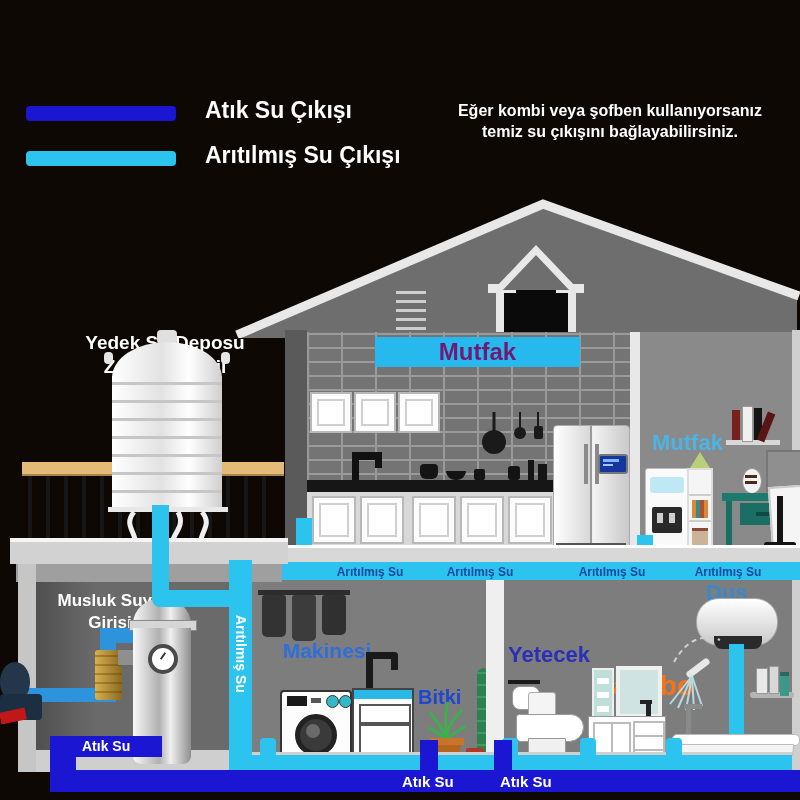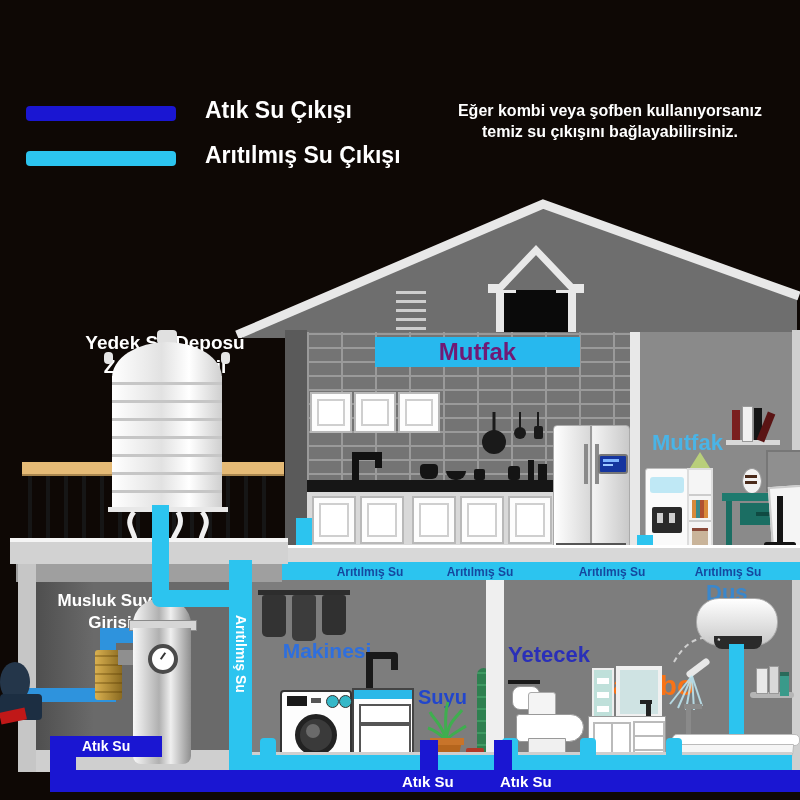--- a/index.html
+++ b/index.html
@@ -196,21 +196,21 @@
 
   <div class="abs" style="left:366px;top:652px;width:32px;height:7px;background:#1a1a1a;border-radius:4px;"></div>
   <div class="abs" style="left:366px;top:652px;width:7px;height:38px;background:#1a1a1a;"></div>
   <div class="abs" style="left:391px;top:656px;width:7px;height:14px;background:#1a1a1a;"></div>
   <div class="abs" style="left:352px;top:688px;width:62px;height:78px;background:#fdfdfd;border:2px solid #444;box-sizing:border-box;">
     <div class="abs" style="left:0;top:0;width:58px;height:9px;background:#2bb8e8;"></div>
     <div class="abs" style="left:5px;top:14px;width:48px;height:16px;border:2px solid #555;background:#fff;"></div>
     <div class="abs" style="left:5px;top:34px;width:48px;height:36px;border:2px solid #555;background:#fff;"></div>
   </div>
 
-  <span class="txt" style="left:418px;top:686px;font-size:20px;color:#2246cc;">Suyu</span>
+  <span class="txt" style="left:418px;top:686px;font-size:20px;color:#2246cc;">Bitki</span>
   <svg class="abs" style="left:424px;top:694px;" width="46" height="78" viewBox="0 0 46 78">
     <g stroke="#3fae4f" stroke-width="3" fill="none">
       <path d="M22,46 C18,30 10,26 6,18"></path>
       <path d="M22,46 C24,28 32,24 38,16"></path>
       <path d="M22,46 C22,30 20,20 24,8"></path>
       <path d="M22,46 C14,38 10,36 4,34"></path>
       <path d="M22,46 C30,38 36,36 42,32"></path>
     </g>
     <rect x="6" y="44" width="34" height="7" fill="#c8742a"></rect>
     <polygon points="9,51 37,51 32,76 14,76" fill="#b5651d"></polygon>

